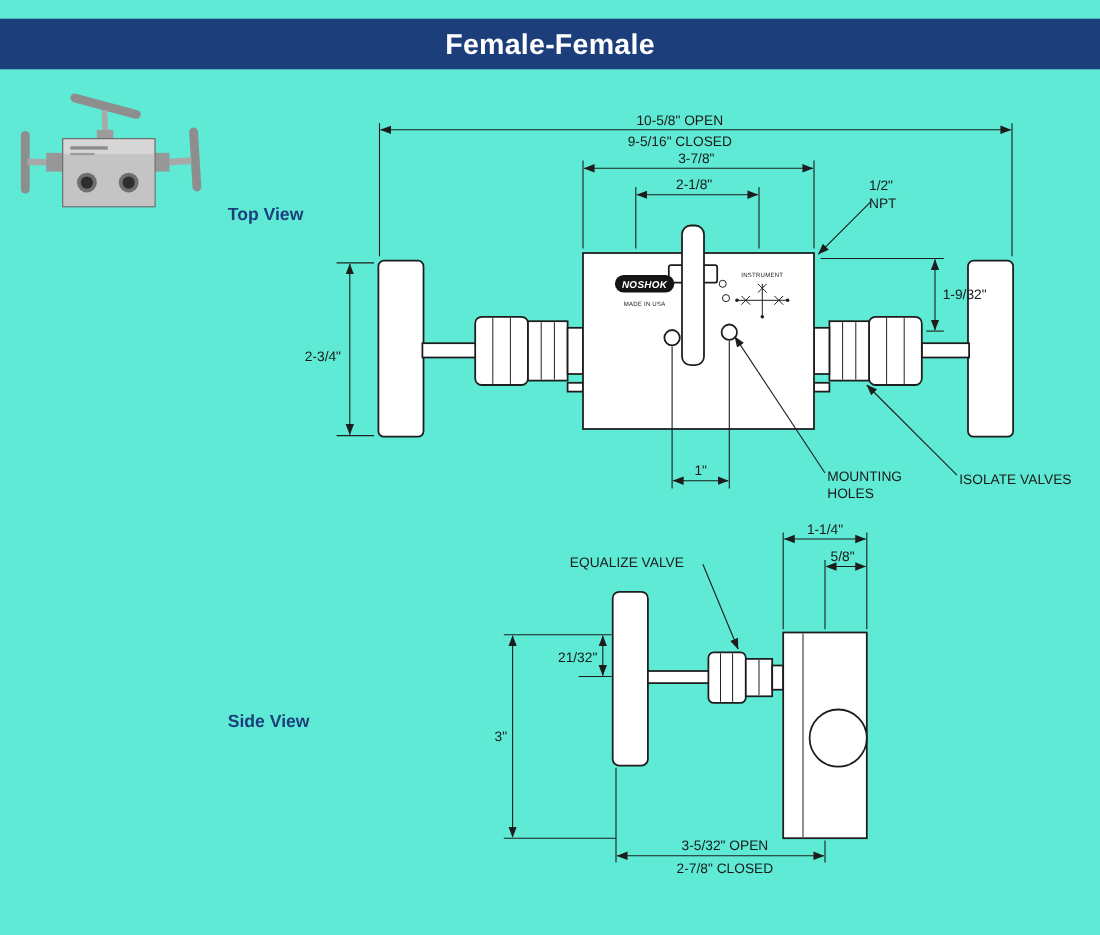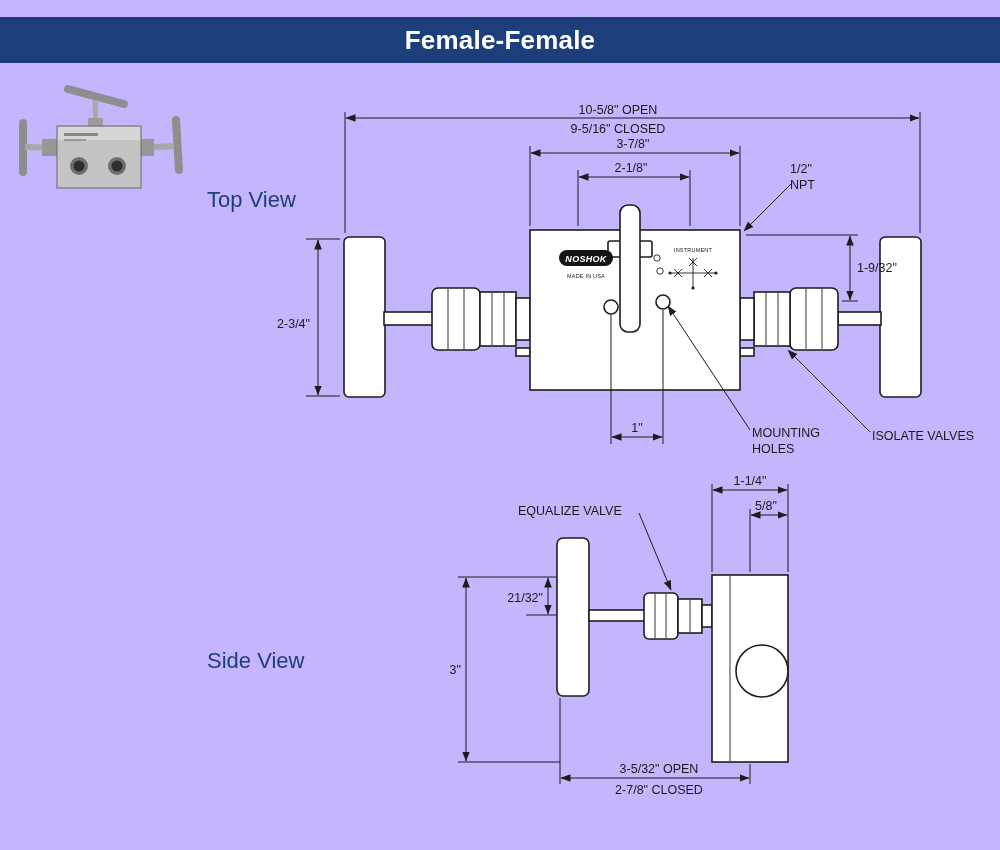--- a/index.html
+++ b/index.html
@@ -1,30 +1,30 @@
 <!DOCTYPE html>
 <html style="--accent: #1c3f7b; --ink: #1a1a1a;"><head>
 <meta charset="utf-8">
 <style>
   * { margin:0; padding:0; box-sizing:border-box; }
   html,body { background:#ffffff; }
   body {
     width:1000px; height:850px; position:relative; overflow:hidden;
     font-family:"Liberation Sans", sans-serif;
   }
-  .page { position:absolute; inset:0; width:1000px; height:850px; background:#c4b5fd; }
+  .page { position:absolute; inset:0; width:1000px; height:850px; background:#5eead4; }
   .banner {
     position:absolute; left:0; top:17px; width:1000px; height:46px;
     background:var(--accent,#1c3f7b);
     display:flex; align-items:center; justify-content:center;
   }
   .banner h1 { color:#ffffff; font-size:26px; font-weight:bold; letter-spacing:.2px; }
   .view-label {
     position:absolute; color:var(--accent,#1c3f7b);
-    font-size:22px; font-weight:normal;
+    font-size:16px; font-weight:bold;
   }
   .view-label.top  { left:207px; top:187px; }
   .view-label.side { left:207px; top:648px; }
   svg.drawing { position:absolute; left:0; top:0; }
   svg text { font-family:"Liberation Sans", sans-serif; font-size:12.5px; fill:#1a1a1a; }
   svg text.logo { font-size:9px; font-weight:bold; font-style:italic; fill:#ffffff; letter-spacing:.3px; }
   svg text.tiny { font-size:5.5px; letter-spacing:.2px; }
   .part   { fill:#ffffff; stroke:#1d1d1d; stroke-width:1.6; }
   .thin   { stroke:#1d1d1d; stroke-width:.9; fill:none; }
   .ext, .dim, .leader { stroke:#1d1d1d; stroke-width:1; fill:none; }

